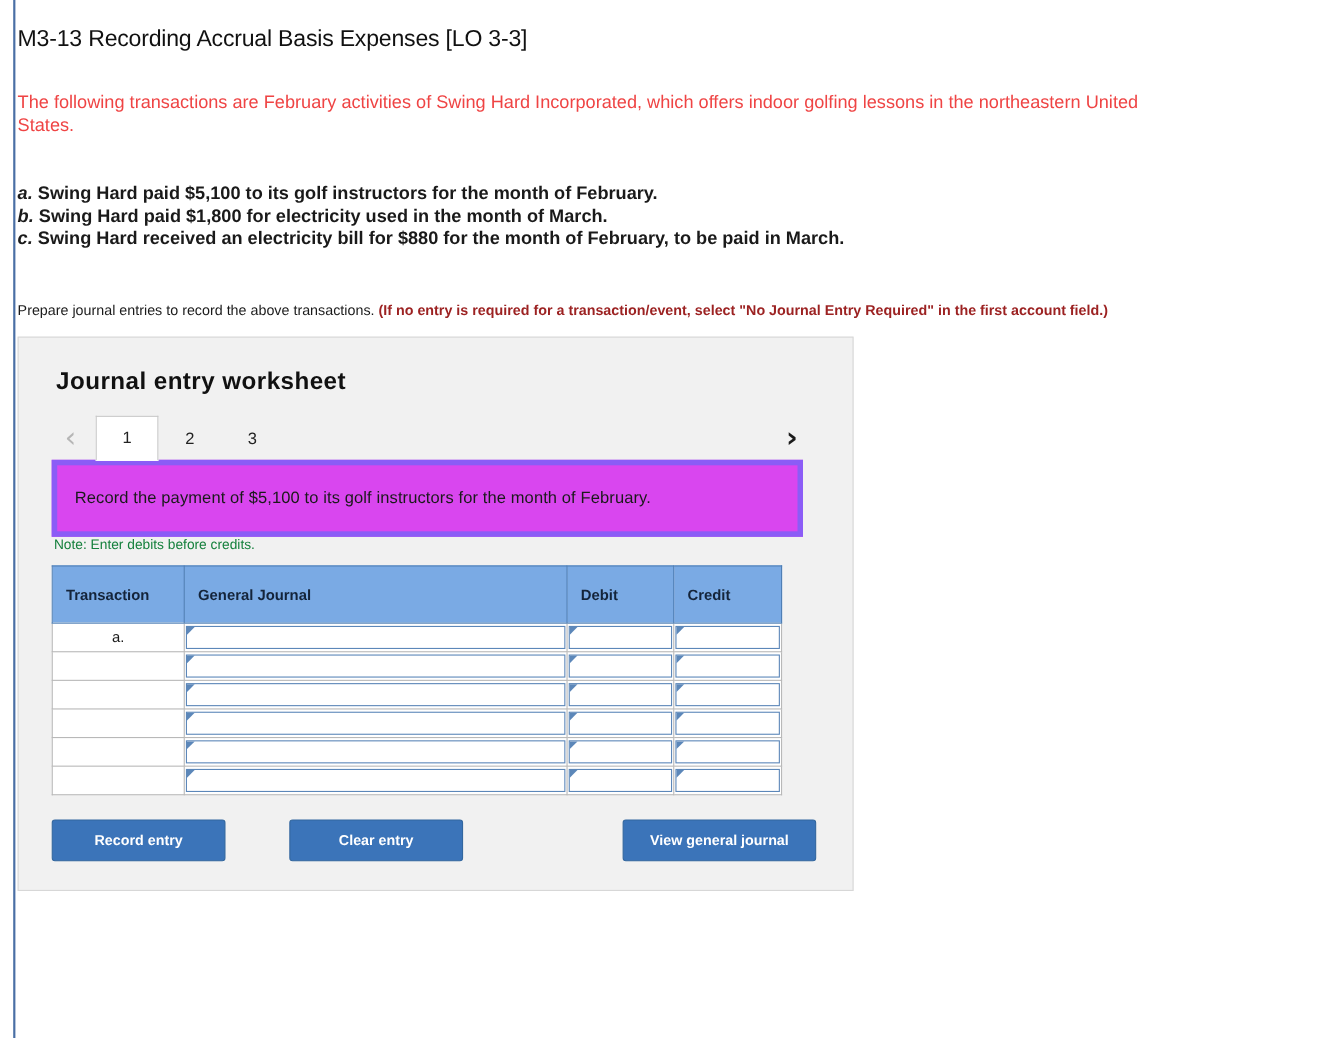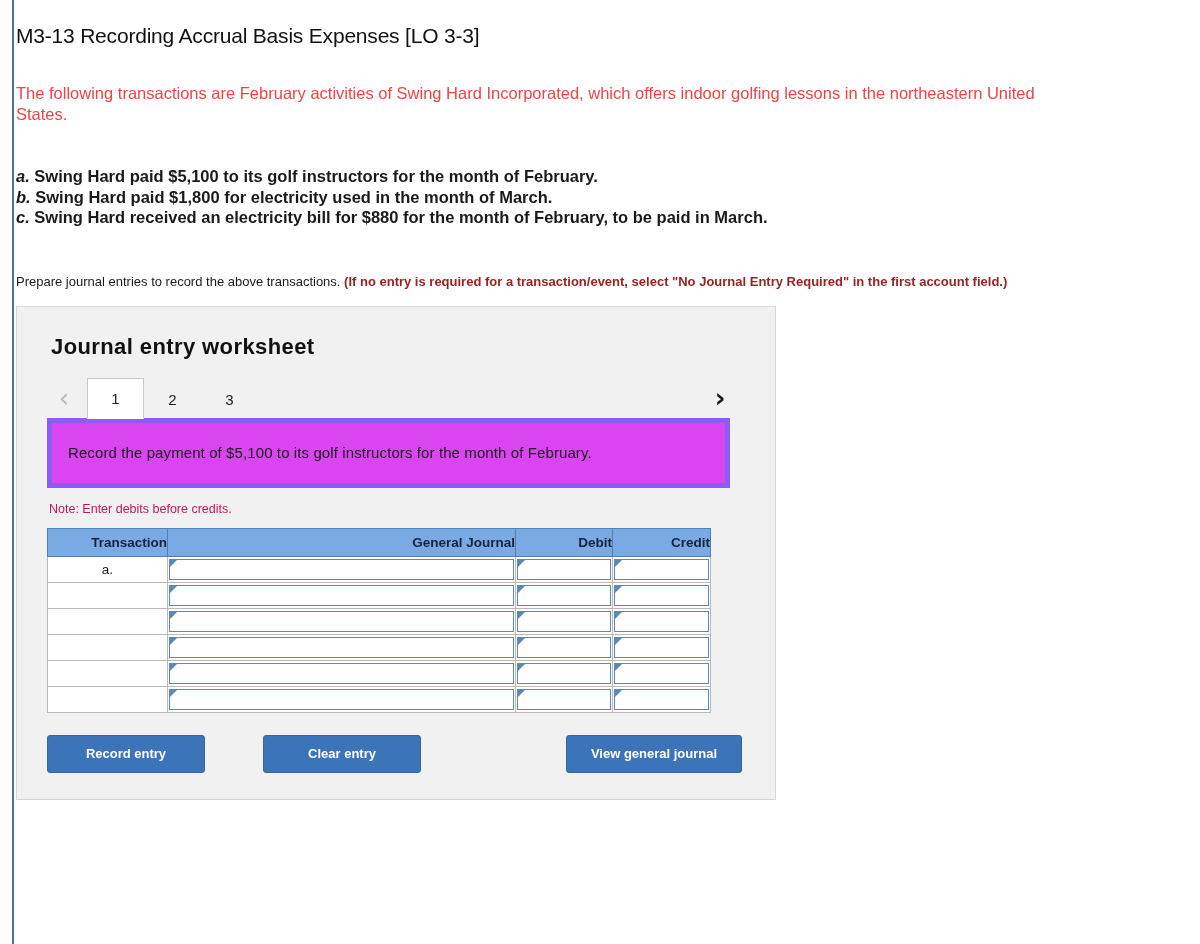--- a/index.html
+++ b/index.html
@@ -174,43 +174,42 @@
     z-index: 1;
   }
   .prompt-text {
     padding: 21px 18px 0 16px;
     font-size: 15px;
     color: #1a1a1a;
     letter-spacing: 0.1px;
   }
 
   .note {
-    margin-top: 14px;
     margin-left: 2px;
     font-size: 12.5px;
-    color: #be185d;
+    color: #15803d;
   }
 
   
   table.journal {
     margin-top: 12px;
     border-collapse: collapse;
     width: 663px;
     table-layout: fixed;
     background: #ffffff;
   }
   table.journal th {
     background: #7aaae4;
     border: 1px solid #4f7fb5;
     color: #14243a;
     font-size: 13.5px;
     font-weight: bold;
     height: 27px;
-    padding: 0;
-    text-align: right;
+    padding: 12px;
+    text-align: left;
   }
   table.journal td {
     border: 1px solid #b8b8b8;
     height: 25px;
     padding: 0;
     vertical-align: middle;
   }
   td.col-txn {
     text-align: center;
     font-size: 13.5px;

